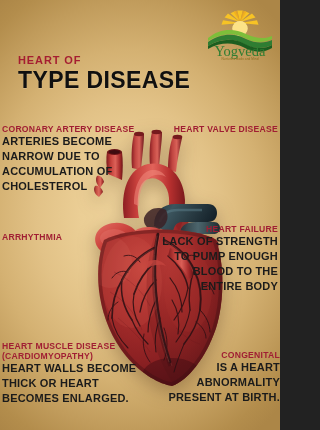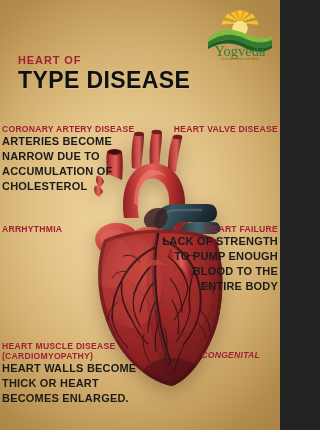--- a/index.html
+++ b/index.html
@@ -32,24 +32,24 @@
     color:#A01E33;line-height:1.18;text-transform:uppercase;
   }
   .cal p{
     margin:0;font-size:11px;font-weight:bold;letter-spacing:.2px;
     color:#1B1B1B;line-height:1.35;text-transform:uppercase;
   }
   .left{text-align:left;}
   .right{text-align:right;}
   #c-coronary{left:2px;top:124px;width:150px;}
   #c-valve{right:2px;top:124px;width:140px;}
-  #c-arrhythmia{left:2px;top:224px;width:120px;}
+  #c-arrhythmia{left:2px;top:232px;width:120px;}
   #c-failure{right:2px;top:224px;width:122px;}
   #c-muscle{left:2px;top:341px;width:150px;}
-  #c-congenital{right:20px;top:350px;width:130px;font-style:italic;}
+  #c-congenital{right:0;top:350px;width:130px;}
   
   #heart{
     position:absolute;left:84px;top:122px;width:146px;height:268px;
     filter:drop-shadow(0 6px 9px rgba(60,30,10,.32));
   }
   #heart svg{display:block;width:100%;height:100%;}
 </style>
 </head>
 <body>
 
@@ -295,15 +295,16 @@
     <p>LACK OF STRENGTH TO PUMP ENOUGH BLOOD TO THE ENTIRE BODY</p>
   </div>
 
   <div class="cal left" id="c-muscle">
     <h3>HEART MUSCLE DISEASE (CARDIOMYOPATHY)</h3>
     <p>HEART WALLS BECOME THICK OR HEART BECOMES ENLARGED.</p>
   </div>
 
   <div class="cal right" id="c-congenital">
     <h3>CONGENITAL</h3>
+    <p>IS A HEART ABNORMALITY PRESENT AT BIRTH.</p>
   </div>
 
 </div>
 
 </body></html>

